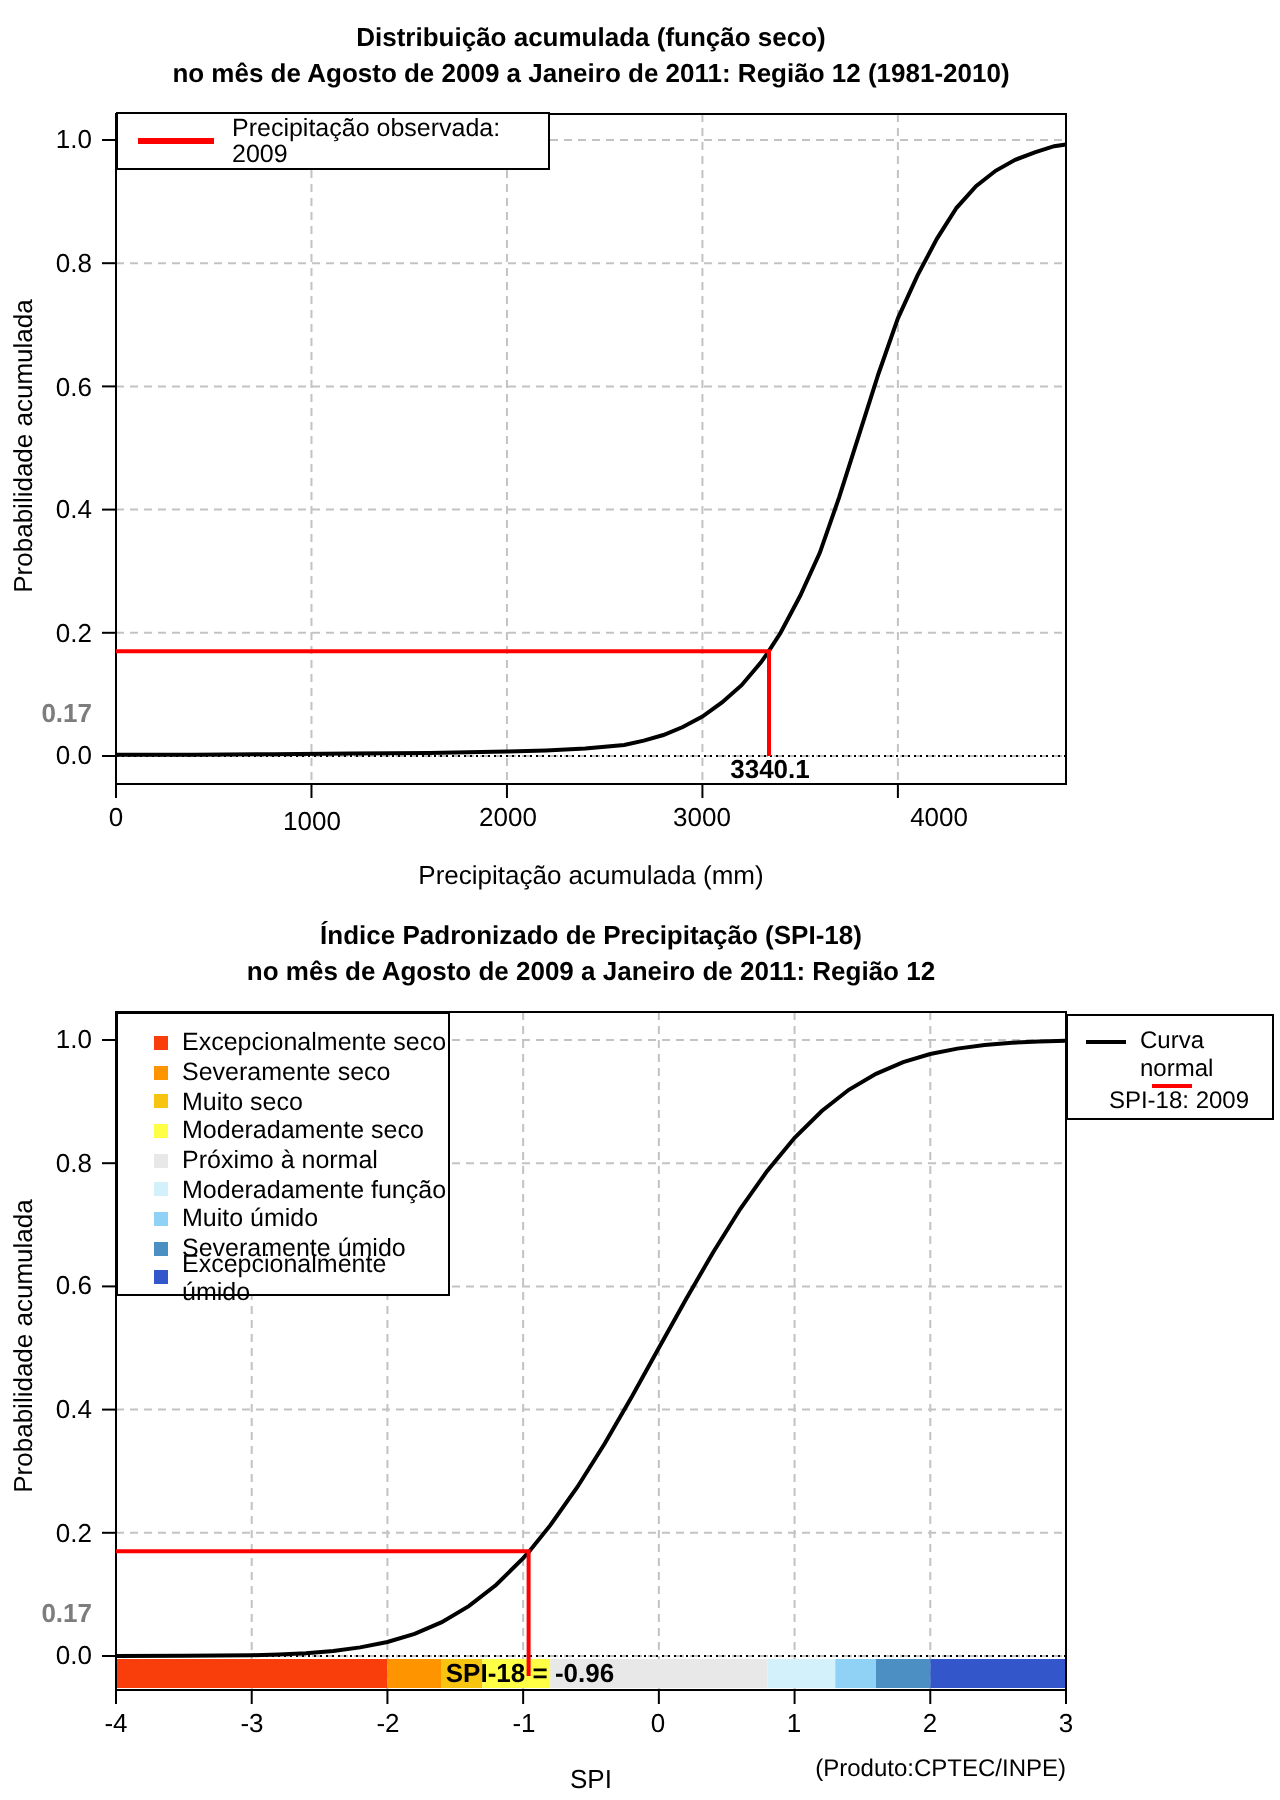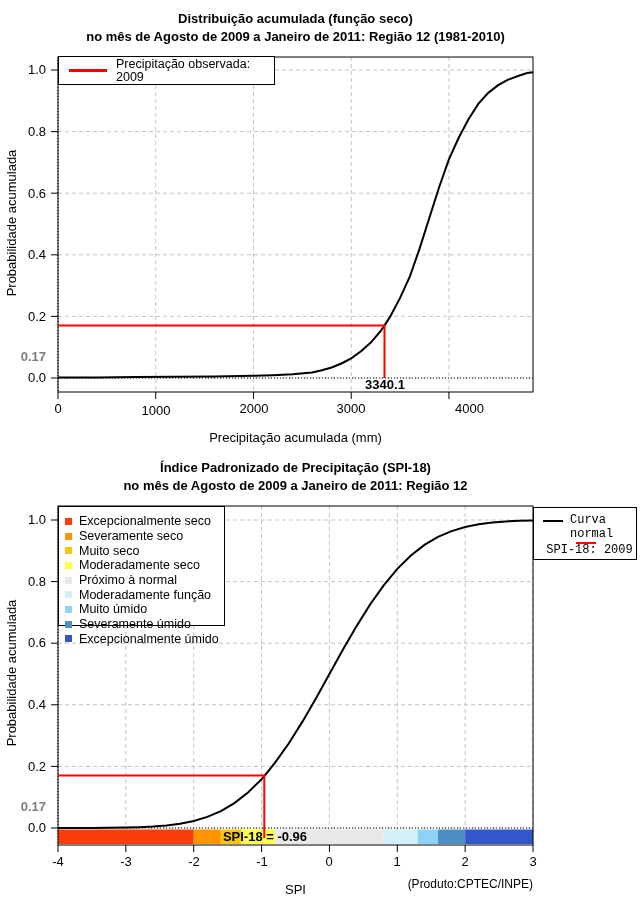--- a/index.html
+++ b/index.html
@@ -144,21 +144,21 @@
     <div class="tx c" style="left:430px;top:855px;width:70px;">2</div>
     <div class="tx c" style="left:498px;top:855px;width:70px;">3</div>
 
     <div class="tx c" style="left:58px;top:883px;width:475px;">SPI</div>
     <div class="tx vert" style="left:-88px;top:666px;width:200px;">Probabilidade acumulada</div>
     <div class="tx r s12" style="left:293px;top:878px;width:240px;">(Produto:CPTEC/INPE)</div>
 
     <div class="tx b gray r" style="left:2px;top:769px;width:44px;">0.17</div>
     <div class="tx b c" style="left:205px;top:830px;width:120px;">SPI-18 = -0.96</div>
 
-    <div class="legendbox" style="left:58px;top:506px;width:167px;height:120px;padding:7px 0 0 6px;">
+    <div class="legendbox" style="left:58px;top:506px;width:167px;height:142px;padding:7px 0 0 18px;">
       <div class="lrow">
           <span class="bullet" style="background:#F93E0C"></span>
           <span style="font-size:12.5px">Excepcionalmente seco</span>
         </div>
       <div class="lrow">
           <span class="bullet" style="background:#FD9400"></span>
           <span style="font-size:12.5px">Severamente seco</span>
         </div>
       <div class="lrow">
           <span class="bullet" style="background:#F7C410"></span>
@@ -183,21 +183,21 @@
       <div class="lrow">
           <span class="bullet" style="background:#4B8FC3"></span>
           <span style="font-size:12.5px">Severamente úmido</span>
         </div>
       <div class="lrow">
           <span class="bullet" style="background:#3357CB"></span>
           <span style="font-size:12.5px">Excepcionalmente úmido</span>
         </div>
     </div>
 
-    <div class="legendbox" style="left:533px;top:507px;width:104px;height:53px;padding:6px 0 0 9px;font-family:Liberation Mono, monospace;">
+    <div class="legendbox" style="left:533px;top:507px;width:104px;height:53px;padding:6px 0 0 9px;">
       <div style="display:flex;align-items:flex-start;">
         <span class="lnsample" style="background:#000;margin-top:6px;"></span>
         <span class="s12 wrap2">Curva normal</span>
       </div>
       <div style="display:flex;align-items:center;margin-top:1px;flex-direction:column;">
         <span class="lnsample" style="background:#f00;"></span>
         <span class="s12">SPI-18: 2009</span>
       </div>
     </div>
   </div>

